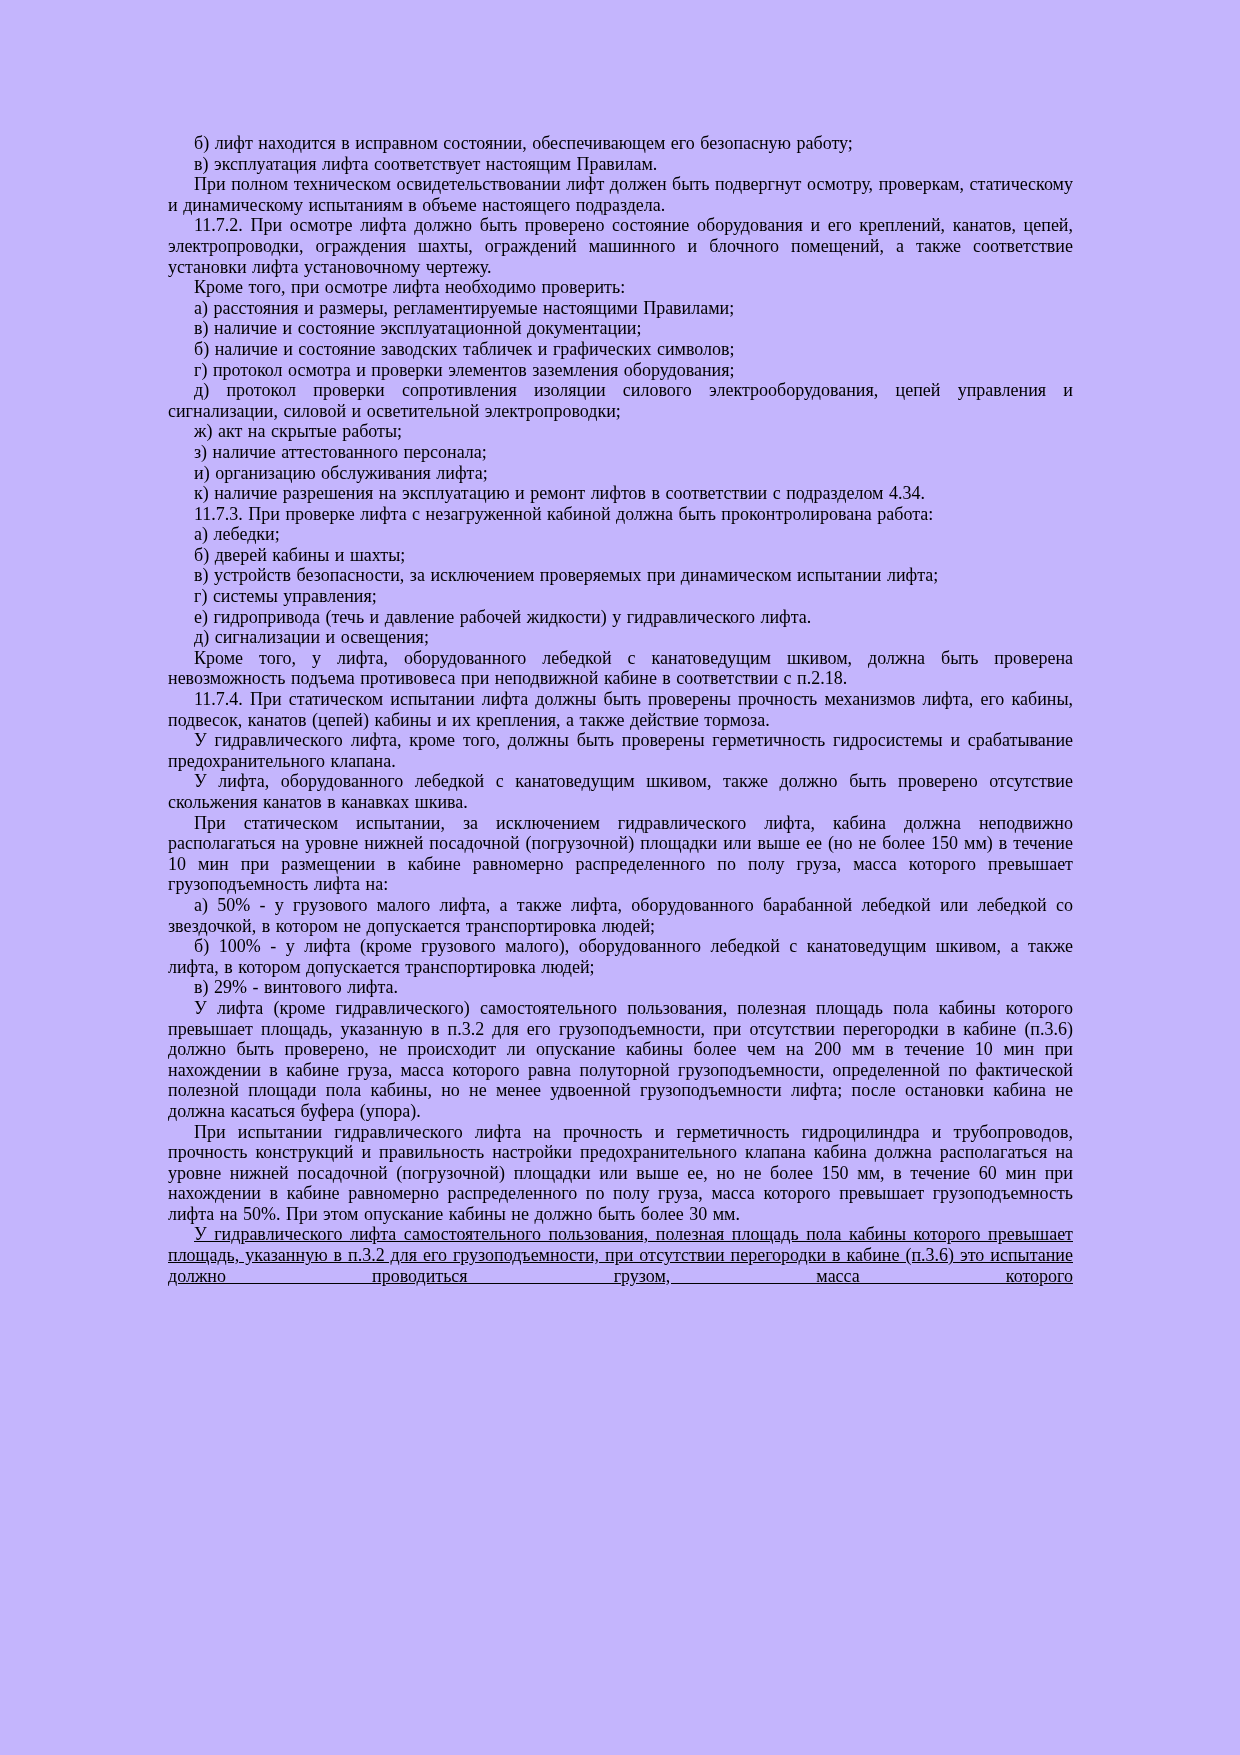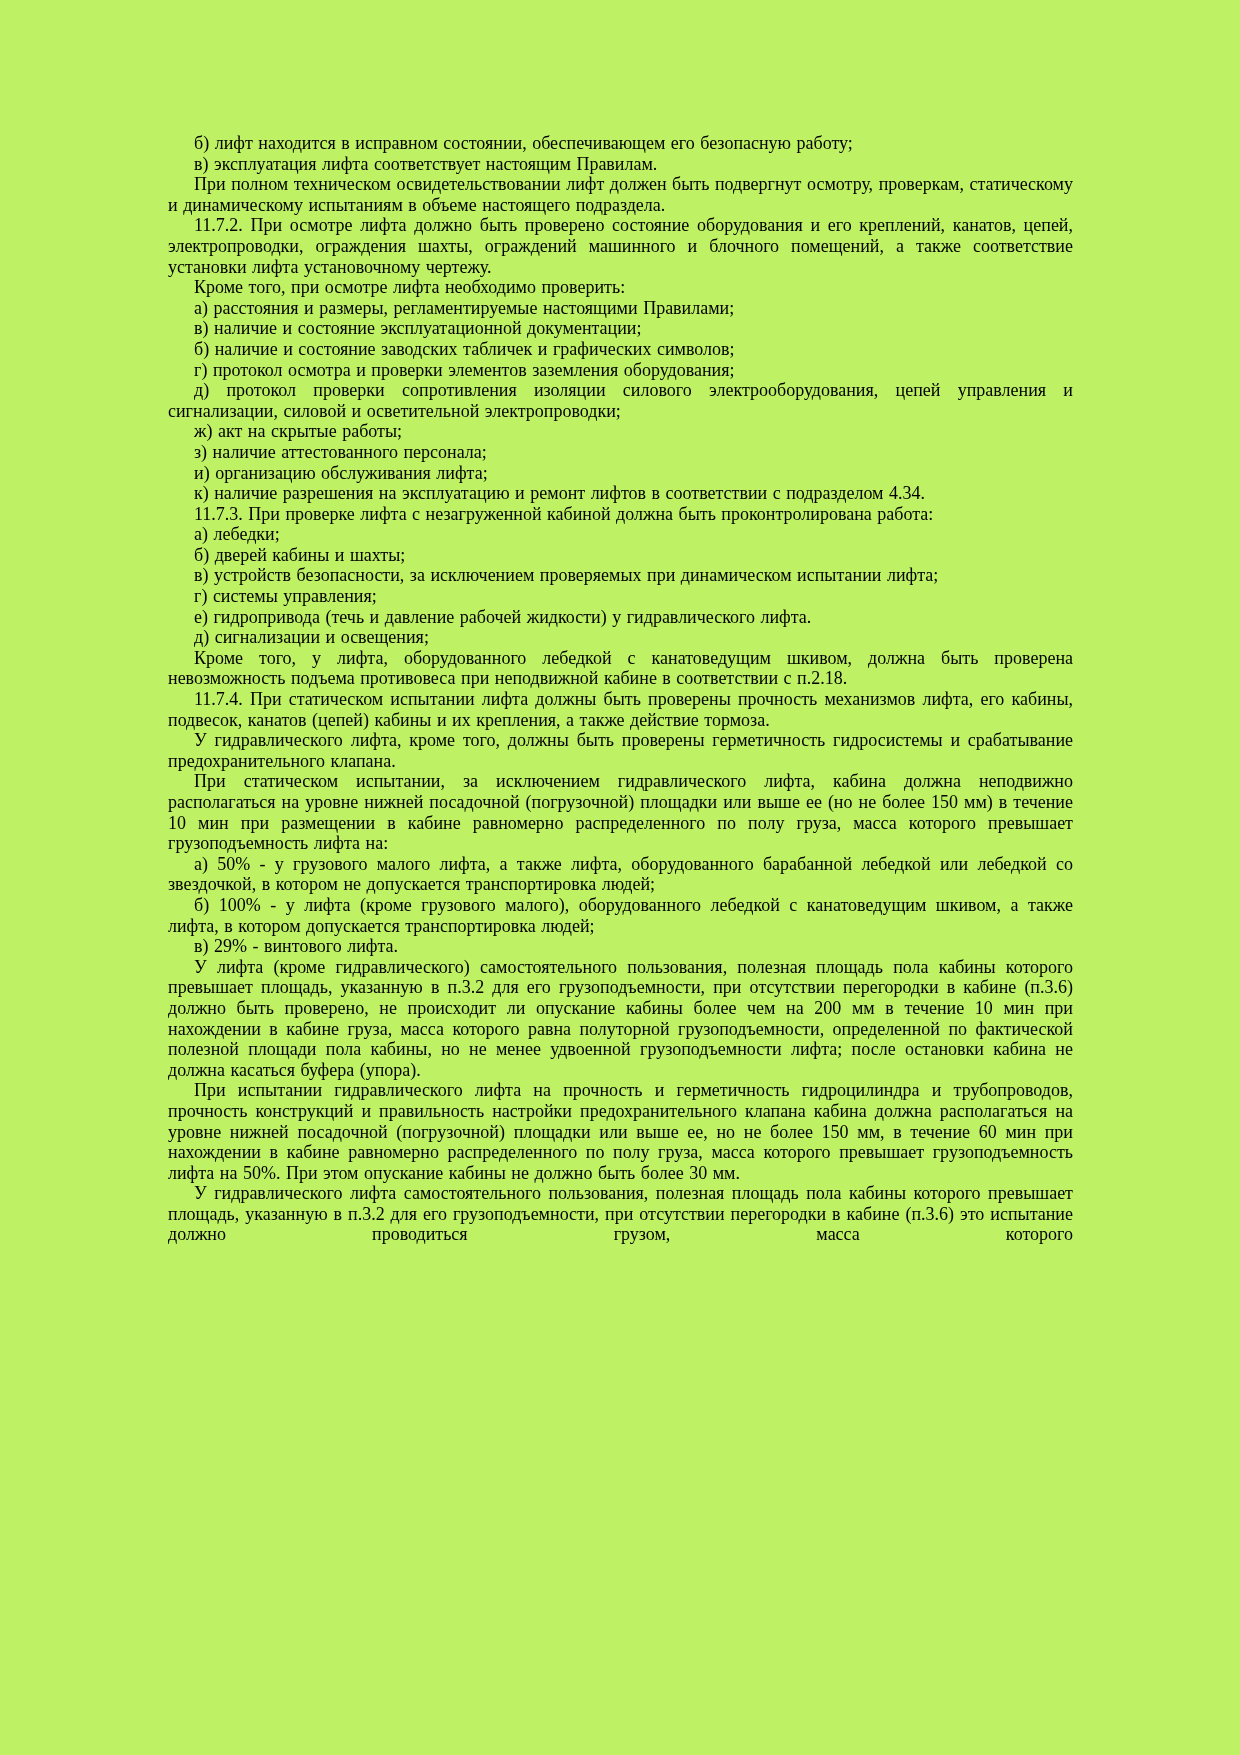--- a/index.html
+++ b/index.html
@@ -4,39 +4,40 @@
 <style>
   html, body {
     margin: 0;
     padding: 0;
     background: #ffffff;
   }
   .page {
     position: relative;
     width: 1240px;
     height: 1755px;
-    background: #bef264;
+    background: #c4b5fd;
     box-sizing: border-box;
     padding: 133px 167px 0 168px;
     overflow: hidden;
   }
   .content {
     font-family: "Liberation Serif", "DejaVu Serif", serif;
     font-size: 18px;
     line-height: 20.6px;
     color: #000000;
   }
   .content p {
     margin: 0;
     text-align: justify;
     text-indent: 26px;
     word-spacing: 1px;
   }
   .content p.cutoff {
     text-align-last: justify;
+    text-decoration: underline;
   }
 </style>
 </head>
 <body>
 
 <div class="page">
   <div class="content" id="content">
       <p>б) лифт находится в исправном состоянии, обеспечивающем его безопасную работу;</p>
       <p>в) эксплуатация лифта соответствует настоящим Правилам.</p>
       <p>При полном техническом освидетельствовании лифт должен быть подвергнут осмотру, проверкам, статическому и динамическому испытаниям в объеме настоящего подраздела.</p>
@@ -54,20 +55,21 @@
       <p>11.7.3. При проверке лифта с незагруженной кабиной должна быть проконтролирована работа:</p>
       <p>а) лебедки;</p>
       <p>б) дверей кабины и шахты;</p>
       <p>в) устройств безопасности, за исключением проверяемых при динамическом испытании лифта;</p>
       <p>г) системы управления;</p>
       <p>е) гидропривода (течь и давление рабочей жидкости) у гидравлического лифта.</p>
       <p>д) сигнализации и освещения;</p>
       <p>Кроме того, у лифта, оборудованного лебедкой с канатоведущим шкивом, должна быть проверена невозможность подъема противовеса при неподвижной кабине в соответствии с п.2.18.</p>
       <p>11.7.4. При статическом испытании лифта должны быть проверены прочность механизмов лифта, его кабины, подвесок, канатов (цепей) кабины и их крепления, а также действие тормоза.</p>
       <p>У гидравлического лифта, кроме того, должны быть проверены герметичность гидросистемы и срабатывание предохранительного клапана.</p>
+      <p>У лифта, оборудованного лебедкой с канатоведущим шкивом, также должно быть проверено отсутствие скольжения канатов в канавках шкива.</p>
       <p>При статическом испытании, за исключением гидравлического лифта, кабина должна неподвижно располагаться на уровне нижней посадочной (погрузочной) площадки или выше ее (но не более 150 мм) в течение 10 мин при размещении в кабине равномерно распределенного по полу груза, масса которого превышает грузоподъемность лифта на:</p>
       <p>а) 50% - у грузового малого лифта, а также лифта, оборудованного барабанной лебедкой или лебедкой со звездочкой, в котором не допускается транспортировка людей;</p>
       <p>б) 100% - у лифта (кроме грузового малого), оборудованного лебедкой с канатоведущим шкивом, а также лифта, в котором допускается транспортировка людей;</p>
       <p>в) 29% - винтового лифта.</p>
       <p>У лифта (кроме гидравлического) самостоятельного пользования, полезная площадь пола кабины которого превышает площадь, указанную в п.3.2 для его грузоподъемности, при отсутствии перегородки в кабине (п.3.6) должно быть проверено, не происходит ли опускание кабины более чем на 200 мм в течение 10 мин при нахождении в кабине груза, масса которого равна полуторной грузоподъемности, определенной по фактической полезной площади пола кабины, но не менее удвоенной грузоподъемности лифта; после остановки кабина не должна касаться буфера (упора).</p>
       <p>При испытании гидравлического лифта на прочность и герметичность гидроцилиндра и трубопроводов, прочность конструкций и правильность настройки предохранительного клапана кабина должна располагаться на уровне нижней посадочной (погрузочной) площадки или выше ее, но не более 150 мм, в течение 60 мин при нахождении в кабине равномерно распределенного по полу груза, масса которого превышает грузоподъемность лифта на 50%. При этом опускание кабины не должно быть более 30 мм.</p>
       <p class="cutoff">У гидравлического лифта самостоятельного пользования, полезная площадь пола кабины которого превышает площадь, указанную в п.3.2 для его грузоподъемности, при отсутствии перегородки в кабине (п.3.6) это испытание должно проводиться грузом, масса которого</p>
     </div>
 </div>
 

